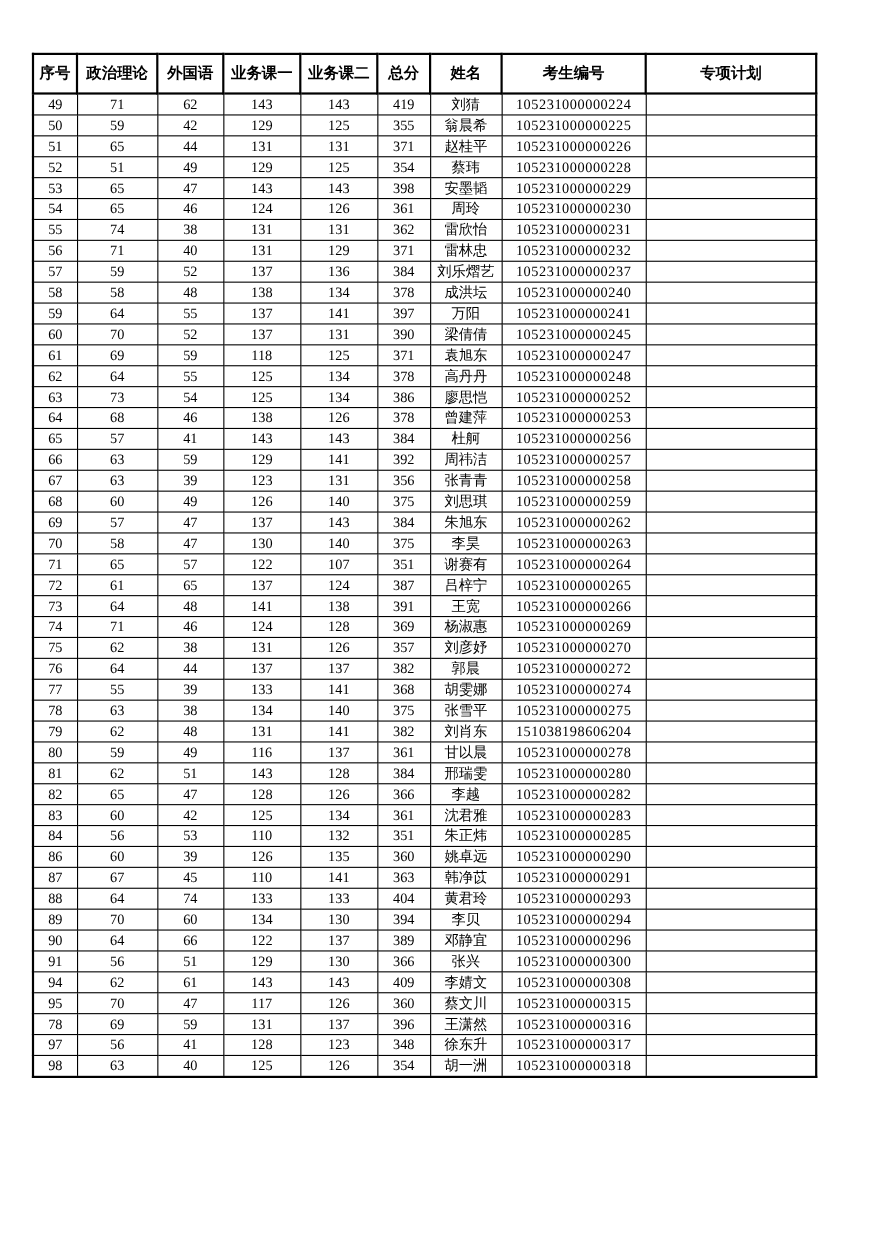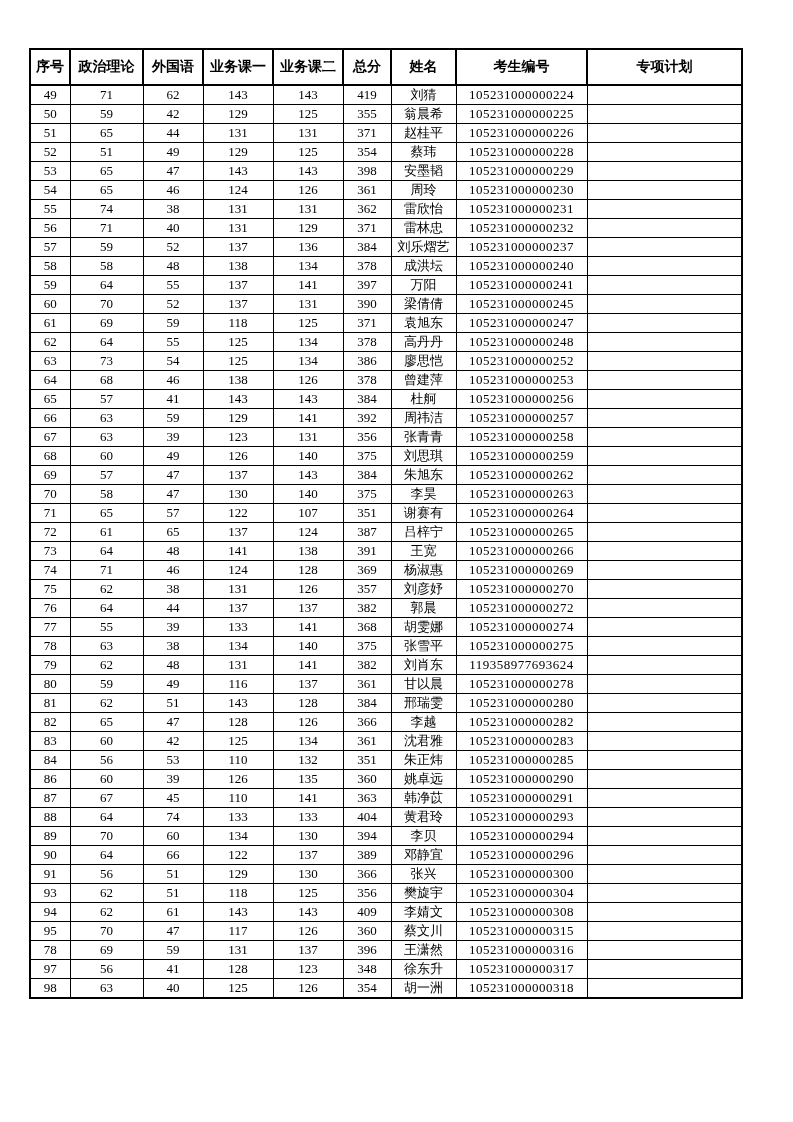--- a/index.html
+++ b/index.html
@@ -422,21 +422,21 @@
           <td class="cell-special-plan"></td>
         </tr>
         <tr>
           <td class="cell-no">79</td>
           <td class="cell-politics">62</td>
           <td class="cell-foreign-language">48</td>
           <td class="cell-course1">131</td>
           <td class="cell-course2">141</td>
           <td class="cell-total">382</td>
           <td class="cell-name">刘肖东</td>
-          <td class="cell-candidate-id">119358977693624</td>
+          <td class="cell-candidate-id">151038198606204</td>
           <td class="cell-special-plan"></td>
         </tr>
         <tr>
           <td class="cell-no">80</td>
           <td class="cell-politics">59</td>
           <td class="cell-foreign-language">49</td>
           <td class="cell-course1">116</td>
           <td class="cell-course2">137</td>
           <td class="cell-total">361</td>
           <td class="cell-name">甘以晨</td>
@@ -547,31 +547,20 @@
           <td class="cell-politics">56</td>
           <td class="cell-foreign-language">51</td>
           <td class="cell-course1">129</td>
           <td class="cell-course2">130</td>
           <td class="cell-total">366</td>
           <td class="cell-name">张兴</td>
           <td class="cell-candidate-id">105231000000300</td>
           <td class="cell-special-plan"></td>
         </tr>
         <tr>
-          <td class="cell-no">93</td>
-          <td class="cell-politics">62</td>
-          <td class="cell-foreign-language">51</td>
-          <td class="cell-course1">118</td>
-          <td class="cell-course2">125</td>
-          <td class="cell-total">356</td>
-          <td class="cell-name">樊旋宇</td>
-          <td class="cell-candidate-id">105231000000304</td>
-          <td class="cell-special-plan"></td>
-        </tr>
-        <tr>
           <td class="cell-no">94</td>
           <td class="cell-politics">62</td>
           <td class="cell-foreign-language">61</td>
           <td class="cell-course1">143</td>
           <td class="cell-course2">143</td>
           <td class="cell-total">409</td>
           <td class="cell-name">李婧文</td>
           <td class="cell-candidate-id">105231000000308</td>
           <td class="cell-special-plan"></td>
         </tr>

